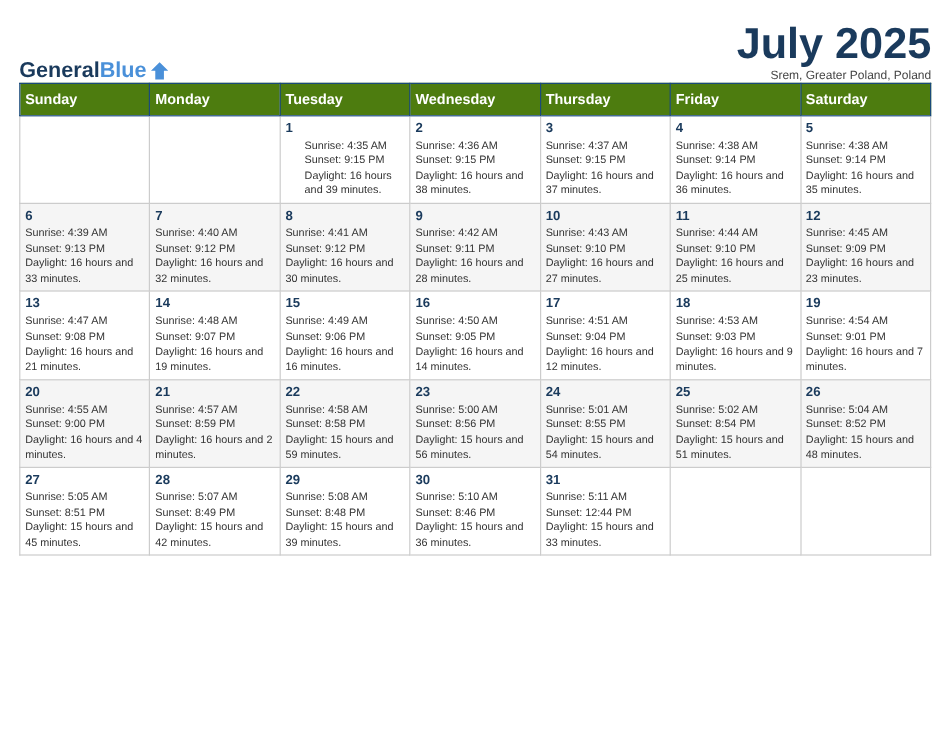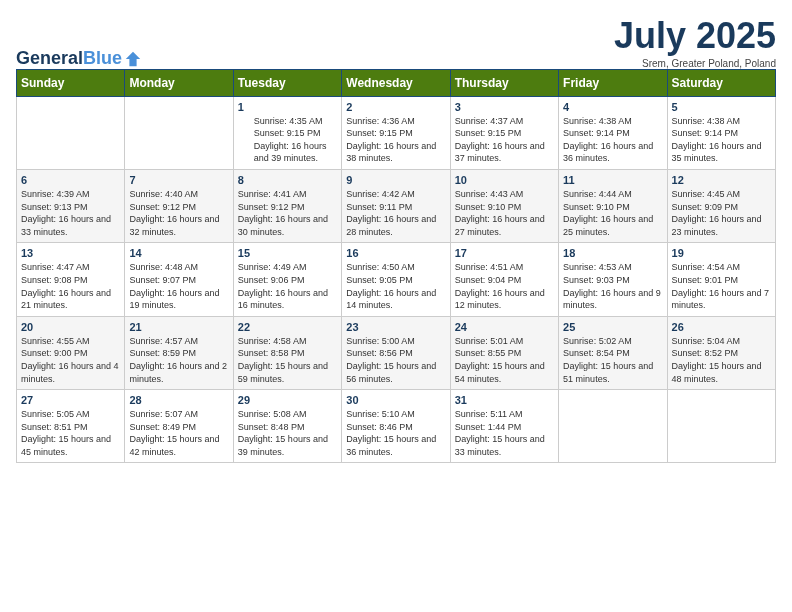--- a/index.html
+++ b/index.html
@@ -311,20 +311,20 @@
         </td>
         <td>
           <span class="day-number">30</span>
           <div class="day-info" style="white-space: pre-line;">Sunrise: 5:10 AM
 Sunset: 8:46 PM
 Daylight: 15 hours and 36 minutes.</div>
         </td>
         <td>
           <span class="day-number">31</span>
           <div class="day-info" style="white-space: pre-line;">Sunrise: 5:11 AM
-Sunset: 1:44 PM
+Sunset: 12:44 PM
 Daylight: 15 hours and 33 minutes.</div>
         </td>
         <td class="empty-cell"></td>
         <td class="empty-cell"></td>
       </tr>
     </tbody>
 </table>
 
 </body></html>

